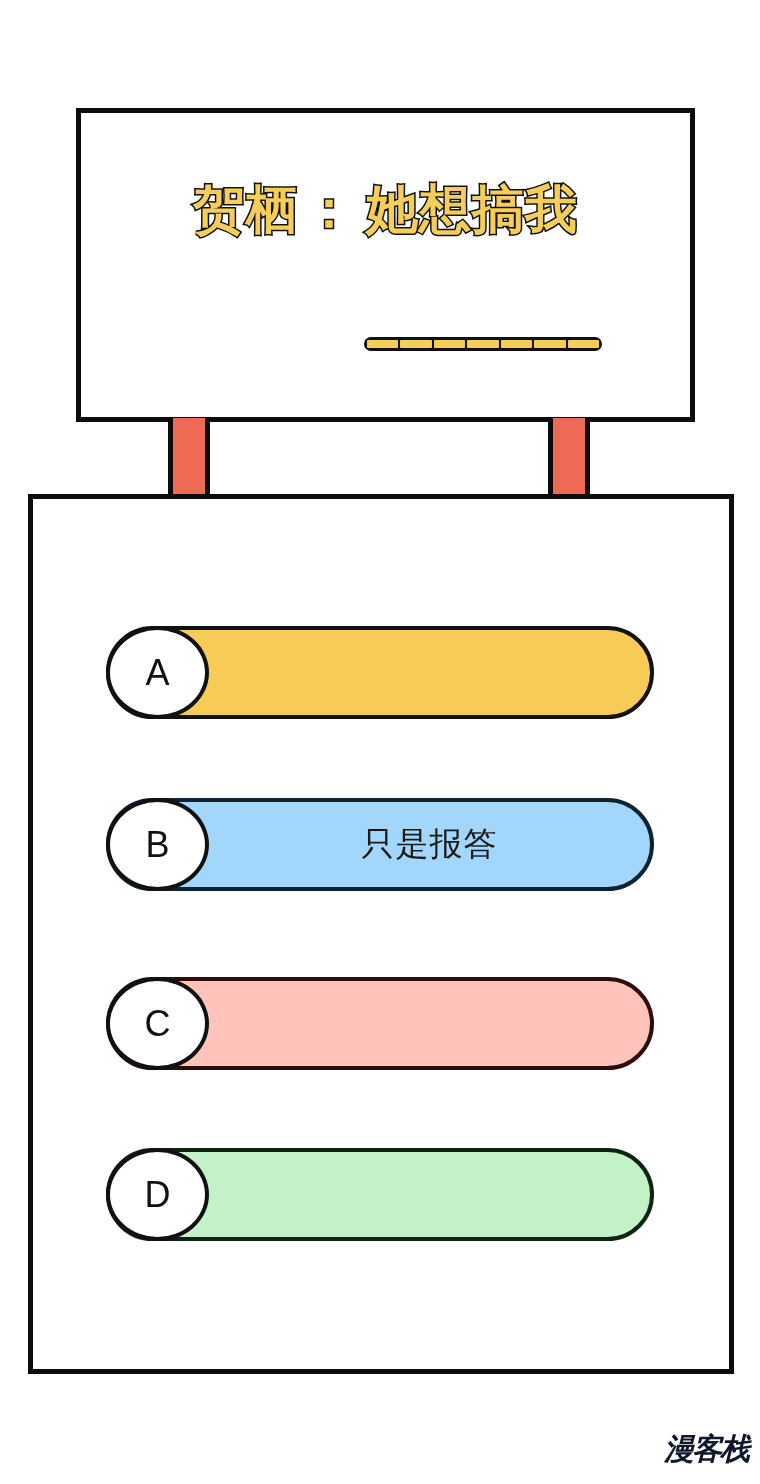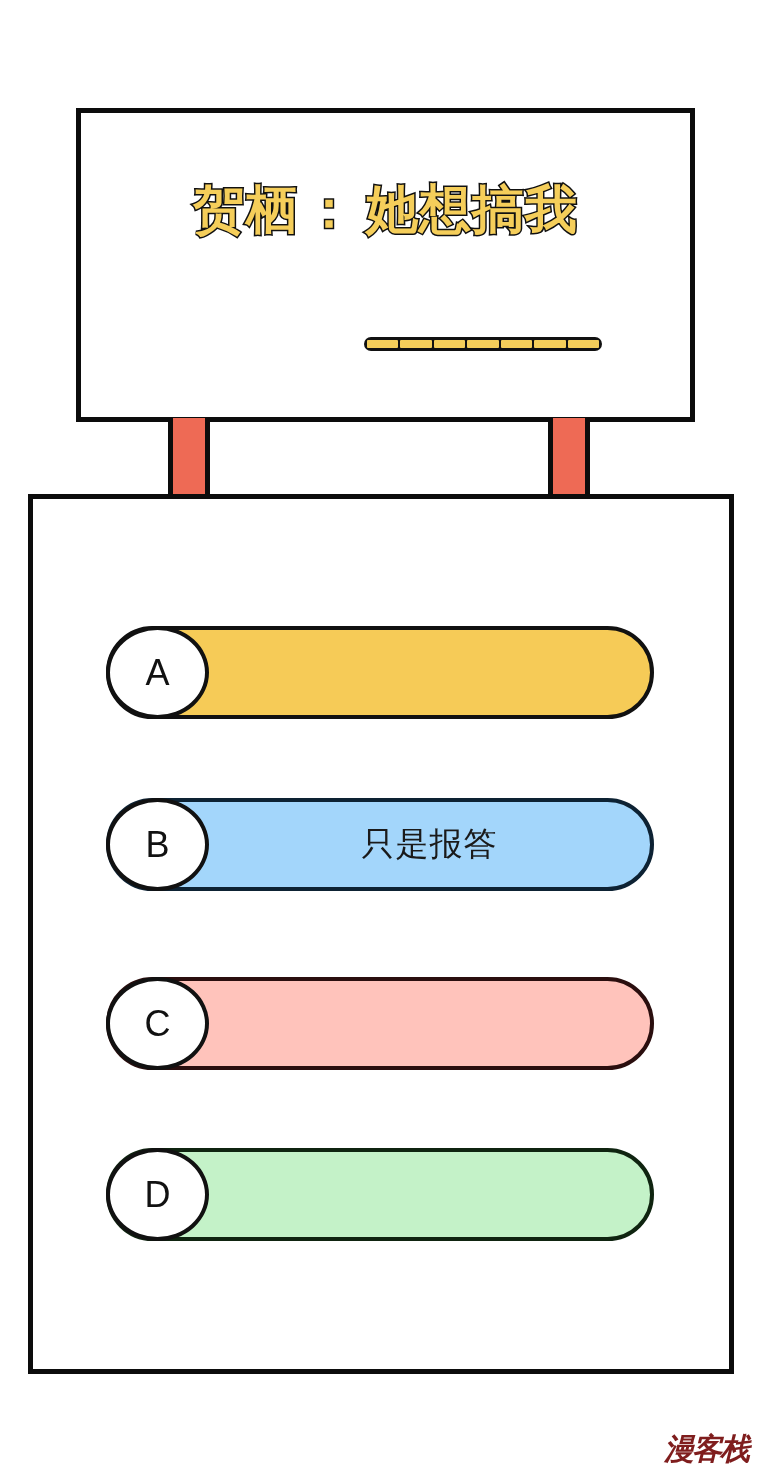--- a/index.html
+++ b/index.html
@@ -48,21 +48,21 @@
       font-size: 36px; color: #111; font-family: "Liberation Sans", sans-serif;
     }
     .option .label {
       position: absolute; left: 99px; right: 0; top: 0; bottom: 0;
       display: flex; align-items: center; justify-content: center;
       font-size: 33px; color: #1a1a1a; letter-spacing: 1px;
     }
     .option.d .label { justify-content: flex-start; padding-left: 30px; }
     .watermark {
       position: absolute; right: 12px; bottom: 14px; font-size: 30px; font-weight: bold;
-      color: #7f1d1d; letter-spacing: -2px; font-style: italic;
+      color: #0f172a; letter-spacing: -2px; font-style: italic;
     }
   </style>
 </head>
 <body>
 
 <div class="sign">
   <div class="headline l1">
     <span class="speaker">贺栖</span><span class="colon">：</span><span>她想搞我</span>
   </div>
   <div class="blank">

